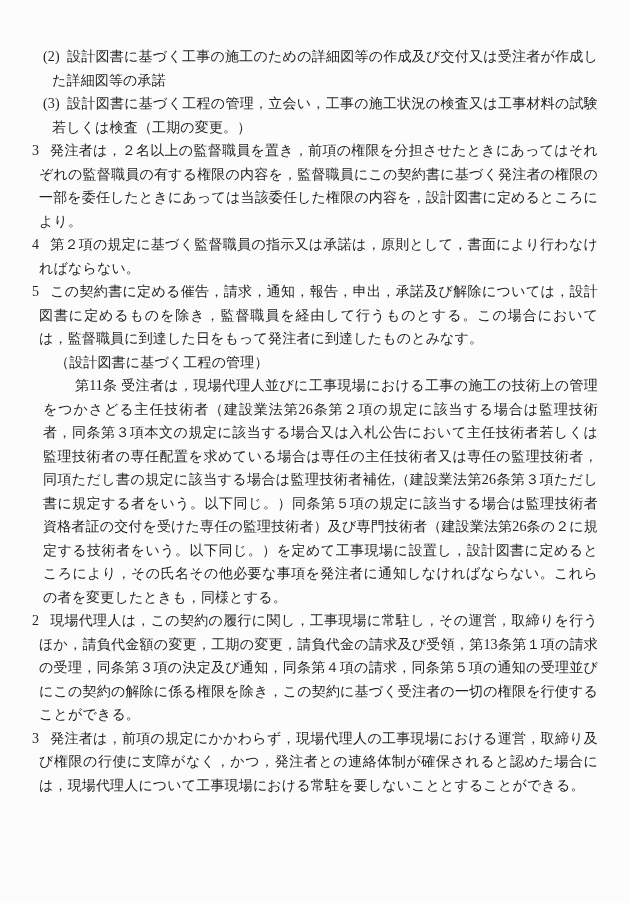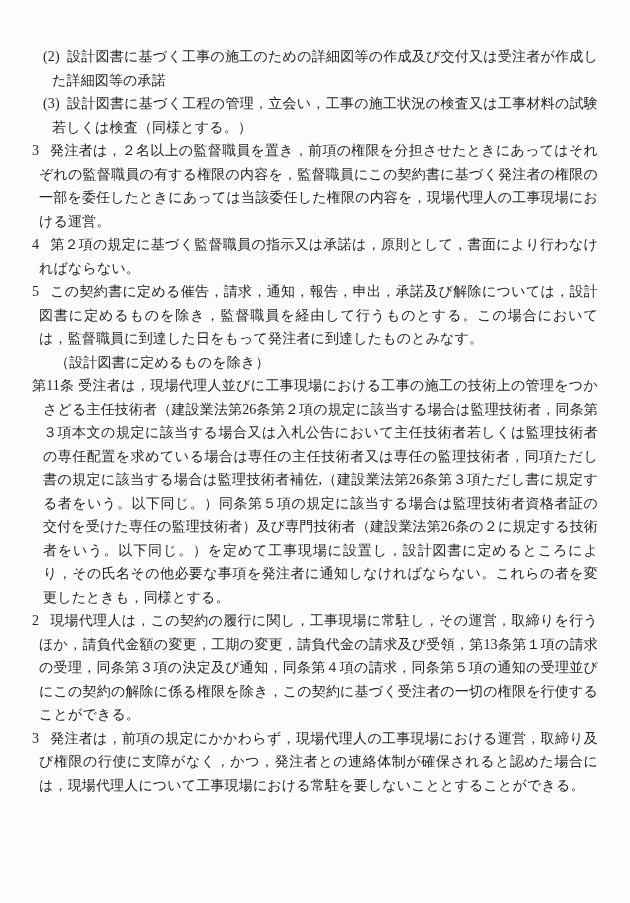--- a/index.html
+++ b/index.html
@@ -33,31 +33,31 @@
   
   .p-num  { padding-left: 7px;  text-indent: -7px; }
   
   .p-art  { padding-left: 11px; text-indent: -11px; }
   
   .p-item { padding-left: 20px; text-indent: -9px; }
   
   .p-caption { padding-left: 23px; }
   .marker { display: inline-block; text-indent: 0; }
   .m-num  { width: 18px; }
-  .m-art  { width: 46px; }
+  .m-art  { width: 46px; margin-left: 43px; }
   .m-item { width: 24px; }
 </style>
 </head>
 <body style="background: rgb(252, 252, 252);">
 
 <div class="page" style="background: rgb(252, 252, 252); color: rgb(31, 31, 31);">
   <div class="doc" id="doc-body">
       <div class="para p-item"><span class="marker m-item">(2)</span><span>設計図書に基づく工事の施工のための詳細図等の作成及び交付又は受注者が作成した詳細図等の承諾</span></div>
-      <div class="para p-item"><span class="marker m-item">(3)</span><span>設計図書に基づく工程の管理，立会い，工事の施工状況の検査又は工事材料の試験若しくは検査（同様とする。）</span></div>
-      <div class="para p-num"><span class="marker m-num">3</span><span>発注者は，２名以上の監督職員を置き，前項の権限を分担させたときにあってはそれぞれの監督職員の有する権限の内容を，監督職員にこの契約書に基づく発注者の権限の一部を委任したときにあっては当該委任した権限の内容を，現場代理人の工事現場における運営。</span></div>
+      <div class="para p-item"><span class="marker m-item">(3)</span><span>設計図書に基づく工程の管理，立会い，工事の施工状況の検査又は工事材料の試験若しくは検査（工期の変更。）</span></div>
+      <div class="para p-num"><span class="marker m-num">3</span><span>発注者は，２名以上の監督職員を置き，前項の権限を分担させたときにあってはそれぞれの監督職員の有する権限の内容を，監督職員にこの契約書に基づく発注者の権限の一部を委任したときにあっては当該委任した権限の内容を，設計図書に定めるところにより。</span></div>
       <div class="para p-num"><span class="marker m-num">4</span><span>第２項の規定に基づく監督職員の指示又は承諾は，原則として，書面により行わなければならない。</span></div>
       <div class="para p-num"><span class="marker m-num">5</span><span>この契約書に定める催告，請求，通知，報告，申出，承諾及び解除については，設計図書に定めるものを除き，監督職員を経由して行うものとする。この場合においては，監督職員に到達した日をもって発注者に到達したものとみなす。</span></div>
-      <div class="para p-caption"><span>（設計図書に定めるものを除き）</span></div>
+      <div class="para p-caption"><span>（設計図書に基づく工程の管理）</span></div>
       <div class="para p-art"><span class="marker m-art">第11条</span><span>受注者は，現場代理人並びに工事現場における工事の施工の技術上の管理をつかさどる主任技術者（建設業法第26条第２項の規定に該当する場合は監理技術者，同条第３項本文の規定に該当する場合又は入札公告において主任技術者若しくは監理技術者の専任配置を求めている場合は専任の主任技術者又は専任の監理技術者，同項ただし書の規定に該当する場合は監理技術者補佐,（建設業法第26条第３項ただし書に規定する者をいう。以下同じ。）同条第５項の規定に該当する場合は監理技術者資格者証の交付を受けた専任の監理技術者）及び専門技術者（建設業法第26条の２に規定する技術者をいう。以下同じ。）を定めて工事現場に設置し，設計図書に定めるところにより，その氏名その他必要な事項を発注者に通知しなければならない。これらの者を変更したときも，同様とする。</span></div>
       <div class="para p-num"><span class="marker m-num">2</span><span>現場代理人は，この契約の履行に関し，工事現場に常駐し，その運営，取締りを行うほか，請負代金額の変更，工期の変更，請負代金の請求及び受領，第13条第１項の請求の受理，同条第３項の決定及び通知，同条第４項の請求，同条第５項の通知の受理並びにこの契約の解除に係る権限を除き，この契約に基づく受注者の一切の権限を行使することができる。</span></div>
       <div class="para p-num"><span class="marker m-num">3</span><span>発注者は，前項の規定にかかわらず，現場代理人の工事現場における運営，取締り及び権限の行使に支障がなく，かつ，発注者との連絡体制が確保されると認めた場合には，現場代理人について工事現場における常駐を要しないこととすることができる。</span></div>
     </div>
 </div>
 
 </body></html>

